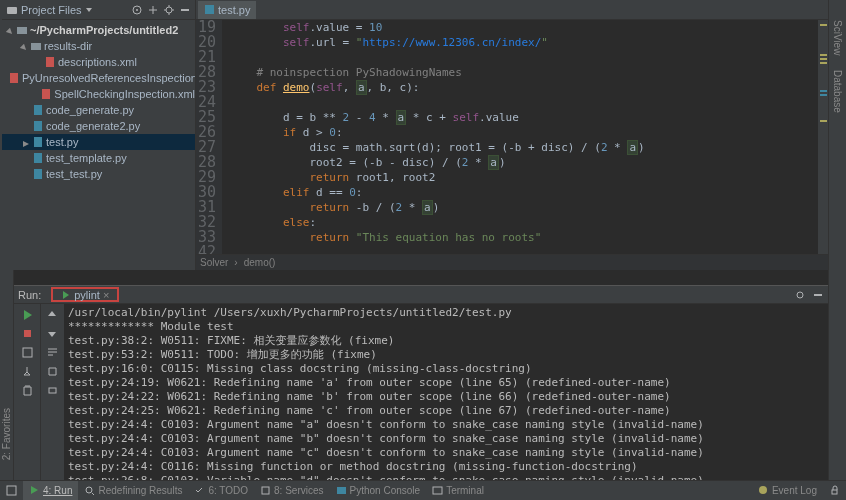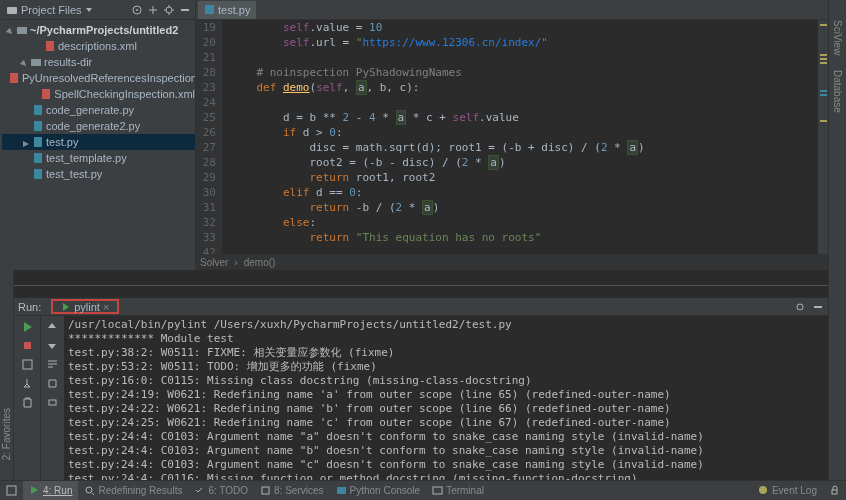--- a/index.html
+++ b/index.html
@@ -28,36 +28,36 @@
 .fic { width:12px; height:12px; display:inline-flex; align-items:center; justify-content:center; }
 .fic svg{width:12px;height:12px;}
 .folder{fill:#87939a;}
 .xml{fill:#e8bf6a;}
 
 .editor-area { flex:1; background:#2b2b2b; display:flex; flex-direction:column; }
 .editor-tabs { height:20px; display:flex; align-items:center; background:#3c3f41; border-bottom:1px solid #323232; padding-left:2px;}
 .etab { height:18px; display:flex; align-items:center; gap:3px; padding:0 6px; background:#515658; font-size:11px; cursor:pointer;}
 .etab .fic{width:11px;height:11px;}
 .editor-body { flex:1; display:flex; overflow:hidden; position:relative;}
-.gutter { width:26px; background:#313335; text-align:right; padding:0 6px 0 0; color:#606366; font-family:Menlo,Consolas,monospace; font-size:11px; line-height:15px; }
+.gutter { width:26px; background:#313335; text-align:right; padding:0 6px 0 0; color:#606366; font-family:Menlo,Consolas,monospace; font-size:15px; line-height:15px; }
 .code { flex:1; font-family:Menlo,Consolas,monospace; font-size:11px; line-height:15px; white-space:pre; padding-left:8px; overflow:hidden;}
 .kw{color:#cc7832;}
 .fn{color:#ffc66d;text-decoration:underline;}
 .self{color:#94558d;}
 .str{color:#6a8759;}
 .num{color:#6897bb;}
 .cmt{color:#808080;}
 .url{color:#287bde;}
 .hl-bg{background:#344134;border:1px solid #3c5036;padding:0 1px;}
 .breadcrumb{height:16px;font-size:10px;color:#808080;padding-left:4px;display:flex;align-items:center;gap:6px;border-top:1px solid #323232;background:#313335;}
 .scrollmark{position:absolute;right:0;top:0;bottom:0;width:10px;background:#3c3f41;}
 .scrollmark .mk{position:absolute;right:1px;width:7px;height:2px;}
 
 .run-panel { position:absolute; left:14px; right:18px; bottom:20px; top:285px; background:#2b2b2b; border-top:1px solid #555;}
-.run-header{height:18px;display:flex;align-items:center;padding:0 4px;background:#3c3f41;border-bottom:1px solid #323232;margin-top:12px;}
+.run-header{height:18px;display:flex;align-items:center;padding:0 4px;background:#3c3f41;border-bottom:1px solid #323232;}
 .run-header .lbl{color:#bbbbbb;font-size:11px;}
 .run-tab{margin-left:10px;border:2px solid #c84440;padding:0 8px;display:flex;align-items:center;gap:3px;height:15px;}
 .run-header .spacer{flex:1;}
 .run-body{display:flex;height:calc(100% - 18px);}
 .run-tools{width:26px;background:#3c3f41;display:flex;flex-direction:column;align-items:center;padding-top:4px;gap:6px;}
 .run-tools svg{width:13px;height:13px;fill:#afb1b3;cursor:pointer;}
 .run-tools .play{fill:#499c54;}
 .run-sub{width:24px;background:#3c3f41;display:flex;flex-direction:column;align-items:center;padding-top:4px;gap:6px;border-left:1px solid #323232;}
 .run-sub svg{width:13px;height:13px;fill:#afb1b3;}
 .run-out{flex:1;font-family:Menlo,Consolas,monospace;font-size:11px;line-height:14px;white-space:pre;padding:2px 4px;color:#bbbbbb;overflow:hidden;}
@@ -116,39 +116,39 @@
               <path d="M1 1l6 3-6 3z" transform="rotate(45 4 4)"></path>
             </svg></span>
           <span class="fic">
             <svg class="folder">
               <rect x="1" y="3" width="10" height="7"></rect>
             </svg>
           </span>
           <b style="color:#d0d0d0">~/PycharmProjects/untitled2</b>
         </div>
       <div class="tree-row">
-          <span class="indent" style="width:36px"></span>
-          <span class="fic">
-            <svg class="xml">
-              <rect x="2" y="1" width="8" height="10" fill="#c75450"></rect>
-            </svg>
-          </span>
-          <span>descriptions.xml</span>
-        </div>
-      <div class="tree-row">
           <span class="indent" style="width:12px"></span>
           <span class="tw"><svg>
               <path d="M1 1l6 3-6 3z" transform="rotate(45 4 4)"></path>
             </svg></span>
           <span class="fic">
             <svg class="folder">
               <rect x="1" y="3" width="10" height="7"></rect>
             </svg>
           </span>
           <span>results-dir</span>
+        </div>
+      <div class="tree-row">
+          <span class="indent" style="width:36px"></span>
+          <span class="fic">
+            <svg class="xml">
+              <rect x="2" y="1" width="8" height="10" fill="#c75450"></rect>
+            </svg>
+          </span>
+          <span>descriptions.xml</span>
         </div>
       <div class="tree-row">
           <span class="indent" style="width:36px"></span>
           <span class="fic">
             <svg class="xml">
               <rect x="2" y="1" width="8" height="10" fill="#c75450"></rect>
             </svg>
           </span>
           <span>PyUnresolvedReferencesInspection.xml</span>
         </div>

